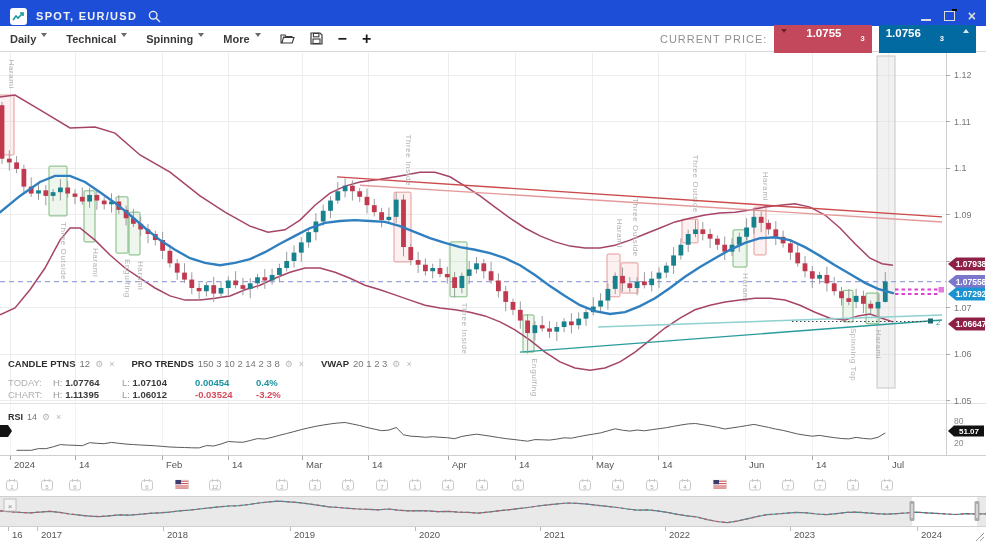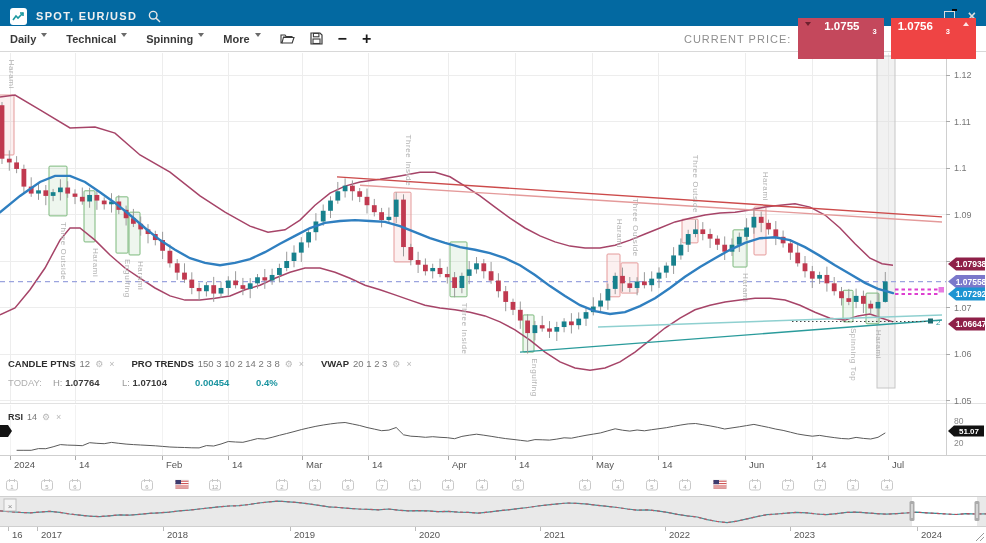--- a/index.html
+++ b/index.html
@@ -1,34 +1,34 @@
 <!DOCTYPE html>
 <html><head>
 <meta charset="utf-8">
 <style>
   html,body{margin:0;padding:0}
   body{width:986px;height:543px;position:relative;font-family:"Liberation Sans",sans-serif;background:#fff;overflow:hidden}
   svg text{font-family:"Liberation Sans",sans-serif}
-  .titlebar{position:absolute;top:0;left:0;right:0;height:14px;background:#0369a1;display:flex;align-items:center;padding:16px 10px;box-sizing:border-box;z-index:6}
+  .titlebar{position:absolute;top:0;left:0;right:0;height:14px;background:#1d4ed8;display:flex;align-items:center;padding:16px 10px;box-sizing:border-box;z-index:6}
   .appicon{width:17px;height:17px;background:#fff;border-radius:3px;display:flex;align-items:center;justify-content:center;margin-right:9px;flex:0 0 auto}
   .titletxt{color:#f0f0f0;font-size:11px;font-weight:bold;letter-spacing:1.3px}
   .searchicon{margin-left:11px;flex:0 0 auto}
   .wincontrols{margin-left:auto;display:flex;align-items:center;gap:13px}
   .minbtn{width:10px;height:2px;background:#dcdcdc;margin-top:8px}
   .popbtn{width:9px;height:8px;border:1.5px solid #dcdcdc;position:relative}
   .popbtn:after{content:"";position:absolute;right:-3px;top:-3px;width:5px;height:2px;background:#070707}
   .closebtn{color:#dcdcdc;font-size:14px;line-height:12px;font-weight:bold}
   .toolbar{position:absolute;top:26px;left:0;right:0;height:26px;background:#fff;border-bottom:1px solid #d8d8d8;display:flex;align-items:center;padding:0 10px;box-sizing:border-box;z-index:6;font-size:11px;color:#3a3a3a;font-weight:bold}
   .menu{display:flex;margin-right:19px;cursor:pointer}
   .caret{width:0;height:0;border-left:3.5px solid transparent;border-right:3.5px solid transparent;border-top:4px solid #6a6a6a;margin-left:5px}
   .tbicon{margin-right:15px;display:flex;align-items:center}
   .glyphbtn{font-size:16px;font-weight:bold;color:#1c1c1c;line-height:1}
   .cp{margin-left:auto;display:flex;align-items:center;gap:7px}
   .cp-label{color:#8f8f8f;font-size:11px;font-weight:normal;letter-spacing:1px}
-  .pricebadge{color:#fff;font-size:11.5px;font-weight:bold;padding:2px 7px 21px 7px;display:flex;align-items:flex-start;gap:13px;line-height:13px}
+  .pricebadge{color:#fff;font-size:11.5px;font-weight:bold;padding:2px 7px 8px 7px;display:flex;align-items:flex-start;gap:19px;line-height:13px}
   .sub{font-size:7.5px;margin-top:5px}
   .tri-dn{width:0;height:0;border-left:3px solid transparent;border-right:3px solid transparent;border-top:4px solid rgba(40,0,10,.55);margin-top:2px}
   .tri-up{width:0;height:0;border-left:3px solid transparent;border-right:3px solid transparent;border-bottom:4px solid rgba(255,255,255,.85);margin-top:2px}
   .legend{position:absolute;left:8px;top:358px;z-index:4;font-size:9.5px;color:#555;line-height:12px}
   .lrow{display:flex;gap:3px;align-items:center;white-space:nowrap}
   .lrow1{margin-bottom:7px}
   .lg-name{font-weight:bold;color:#2e2e2e}
   .lg-param{color:#777}
   .lg-icon{color:#b8b8b8;font-size:9px;margin:0 1px}
   .lg-group{display:flex;gap:4px;align-items:center;margin-right:13px}
@@ -98,21 +98,21 @@
   </span>
   <span class="tbicon glyphbtn">−</span>
   <span class="tbicon glyphbtn">+</span>
   <span class="cp">
     <span class="cp-label">CURRENT PRICE:</span>
     <span class="pricebadge" id="bidbadge" style="background: rgb(196, 72, 92);">
       <span class="tri-dn"></span>
       <span>1.0755</span>
         <span class="sub">3</span>
     </span>
-    <span class="pricebadge" id="askbadge" style="background: #ef4444;">
+    <span class="pricebadge" id="askbadge" style="background: #0369a1;">
       <span>1.0756</span>
         <span class="sub">3</span>
       <span class="tri-up"></span>
     </span>
   </span>
 </div>
 
 <svg id="chartsvg" width="986" height="543" viewBox="0 0 986 543">
     <g shape-rendering="crispEdges">
       <line x1="0" y1="75" x2="946" y2="75" stroke="#ededed" stroke-width="1"></line>
@@ -737,20 +737,27 @@
       <span class="lg-icon">×</span>
     </span>
   </div>
   <div class="lrow">
     <span class="cellA dim">TODAY:</span>
     <span class="cellB"><span class="lbl">H:</span> <span class="val">1.07764</span></span>
     <span class="cellC"><span class="lbl">L:</span> <span class="val">1.07104</span></span>
     <span class="cellD pos">0.00454</span>
     <span class="pos">0.4%</span>
   </div>
+  <div class="lrow">
+    <span class="cellA dim">CHART:</span>
+    <span class="cellB"><span class="lbl">H:</span> <span class="val">1.11395</span></span>
+    <span class="cellC"><span class="lbl">L:</span> <span class="val">1.06012</span></span>
+    <span class="cellD neg">-0.03524</span>
+    <span class="neg">-3.2%</span>
+  </div>
 </div>
 
 <div class="rsilabel">
   <span class="lg-name">RSI</span>
     <span class="lg-param">14</span>
   <span class="lg-icon">⚙</span>
   <span class="lg-icon">×</span>
 </div>
 
 </body></html>

